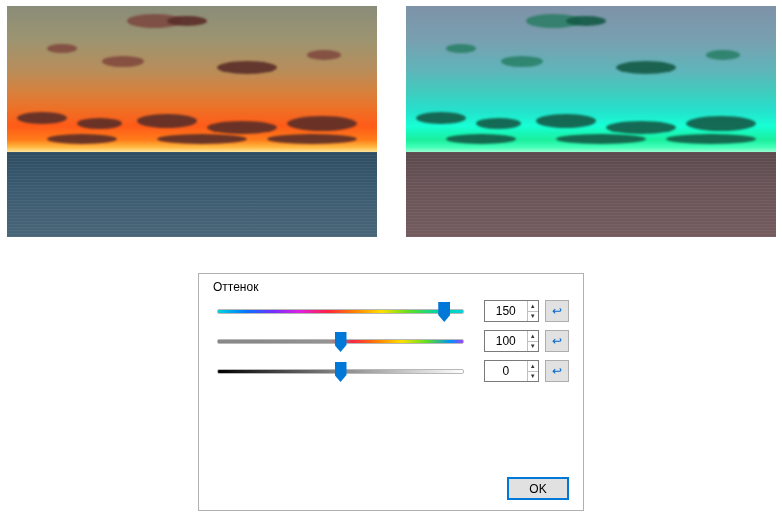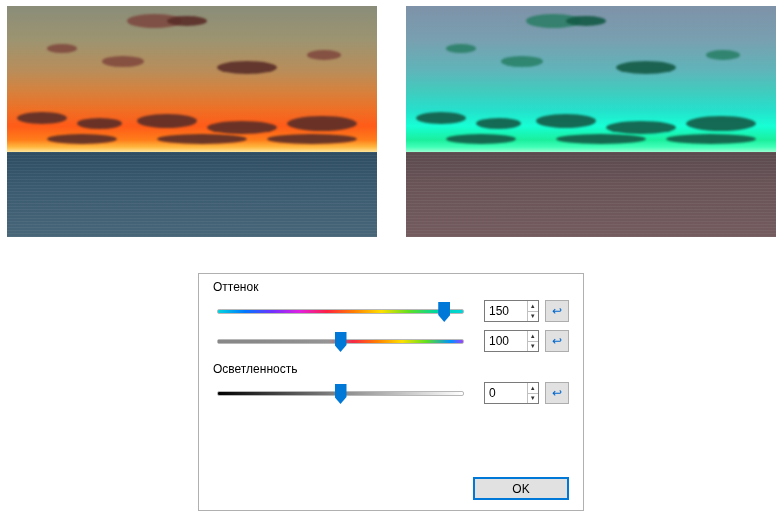--- a/index.html
+++ b/index.html
@@ -114,40 +114,40 @@
     transform: translateX(-50%);
     clip-path: polygon(0 0, 100% 0, 100% 65%, 50% 100%, 0 65%);
   }
   .numbox {
     width: 55px; height: 22px;
     border: 1px solid #7a7a7a;
     display: flex; background: #fff;
   }
   .numbox input {
     border: 0; outline: 0; width: 100%;
-    text-align: left; padding: 0 4px; font: inherit;
+    text-align: center; padding: 0 4px; font: inherit;
   }
   .spin { width: 15px; display: flex; flex-direction: column; border-left: 1px solid #c0c0c0;}
   .spin div {
     flex:1; display:flex; align-items:center; justify-content:center;
     font-size: 6px; color: #333; line-height: 1;
   }
   .spin div:first-child { border-bottom: 1px solid #c0c0c0; }
   .reset {
     width: 24px; height: 22px; margin-left: 6px;
     border: 1px solid #adadad; background: #e1e1e1;
     display:flex; align-items:center; justify-content:center;
     font-size: 12px; color: #0066cc;
   }
   .btnrow {
     position: absolute; bottom: 10px; right: 14px;
     display: flex; gap: 8px;
   }
   .btn {
-    width: 96px; height: 23px;
+    width: 62px; height: 23px;
     border: 1px solid #adadad;
     background: #e1e1e1;
     display: flex; align-items: center; justify-content: center;
   }
   .btn.primary { border: 2px solid #0078d7; }
 </style>
 </head>
 <body>
 
 <div class="imgwrap left">
@@ -220,21 +220,20 @@
         <div class="spin">
           <div>▲</div>
           <div>▼</div>
         </div>
       </div>
       <div class="reset">
           <span>↩</span>
         </div>
     </div>
 
-    <div class="lbl">Осветленность</div>
     <div class="row">
       <div class="slider">
         <div class="track light"></div>
         <div class="thumb" style="left:50%"></div>
       </div>
       <div class="numbox">
         <input value="0" style="">
         <div class="spin">
           <div>▲</div>
           <div>▼</div>

